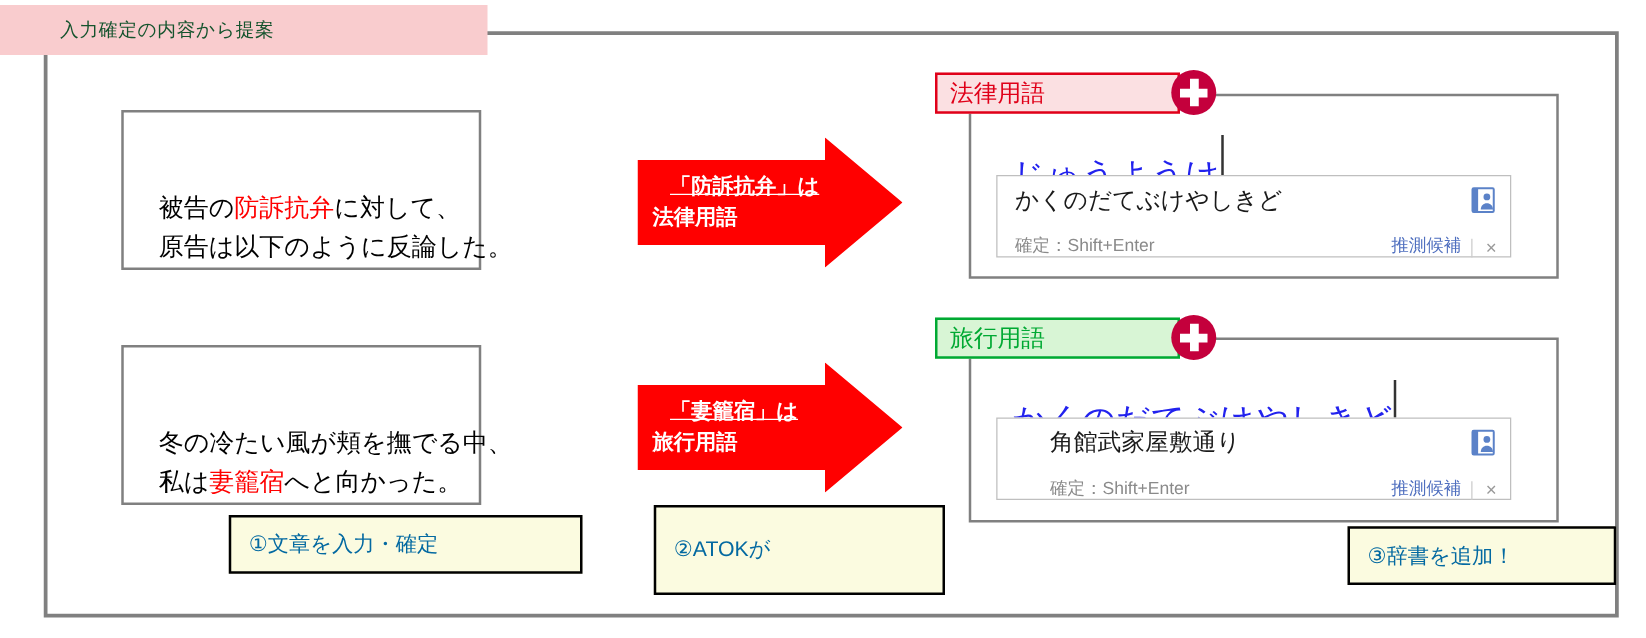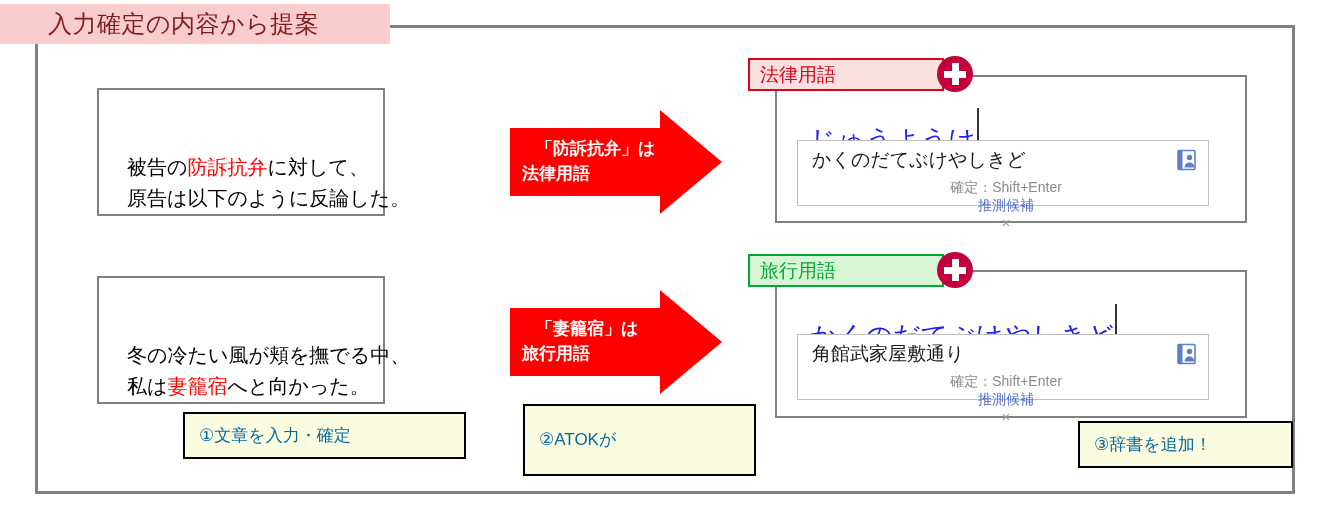--- a/index.html
+++ b/index.html
@@ -30,22 +30,22 @@
     position:absolute;
     left:0px; top:4px;
     width:390px; height:40px;
     background:#f9ccce;
     display:flex;
     align-items:center;
     box-sizing:border-box;
     padding-left:48px;
   }
   .title-banner .title-text{
-    font-size:24px;
-    color:#7f1d1d;
+    font-size:15px;
+    color:#14532d;
     letter-spacing:0.5px;
     white-space:nowrap;
   }
 
   
   .sentence-box{
     position:absolute;
     border:2px solid #808080;
     background:#ffffff;
     box-sizing:border-box;
@@ -79,21 +79,21 @@
     align-items:flex-start;
     padding-left:12px;
     box-sizing:border-box;
     color:#ffffff;
     font-size:17px;
     line-height:1.45;
     font-weight:bold;
     white-space:nowrap;
     pointer-events:none;
   }
-  .arrow .arrow-label .l1{ padding-left:14px; }
+  .arrow .arrow-label .l1{ padding-left:14px;text-decoration:underline; }
   #arrow-1{ left:510px; top:110px; }
   #arrow-2{ left:510px; top:290px; }
 
   
   .ime-window{
     position:absolute;
     border:2px solid #808080;
     background:#ffffff;
     box-sizing:border-box;
   }
@@ -165,42 +165,41 @@
   
   .candidate-popup{
     position:absolute;
     border:1px solid #bfbfbf;
     background:#ffffff;
     box-sizing:border-box;
     z-index:7;
     box-shadow:0 0 0 0 rgba(0,0,0,0);
   }
   #candidate-popup-1{ left:797px; top:140px; width:412px; height:66px; }
-  #candidate-popup-2{ left:797px; top:334px; width:412px; height:66px; }
+  #candidate-popup-2{ left:797px; top:334px; width:412px; height:66px;padding-left:28px; }
 
   .cand-row{
     height:38px;
     display:flex;
     align-items:center;
     padding:0 10px 0 14px;
     box-sizing:border-box;
   }
   .cand-row .cand-text{
     font-size:19px;
     color:#1a1a1a;
     flex:1 1 auto;
     white-space:nowrap;
   }
   .cand-foot{
     height:27px;
     display:flex;
-    align-items:center;
+    align-items:flex-end;
     padding:0 8px 0 14px;
     box-sizing:border-box;
-    flex-direction:column;
   }
   .cand-foot .confirm-hint{
     font-size:14px;
     color:#8a8a8a;
     flex:1 1 auto;
     white-space:nowrap;
   }
   .cand-foot .guess-label{
     font-size:14px;
     color:#4f6fbf;

